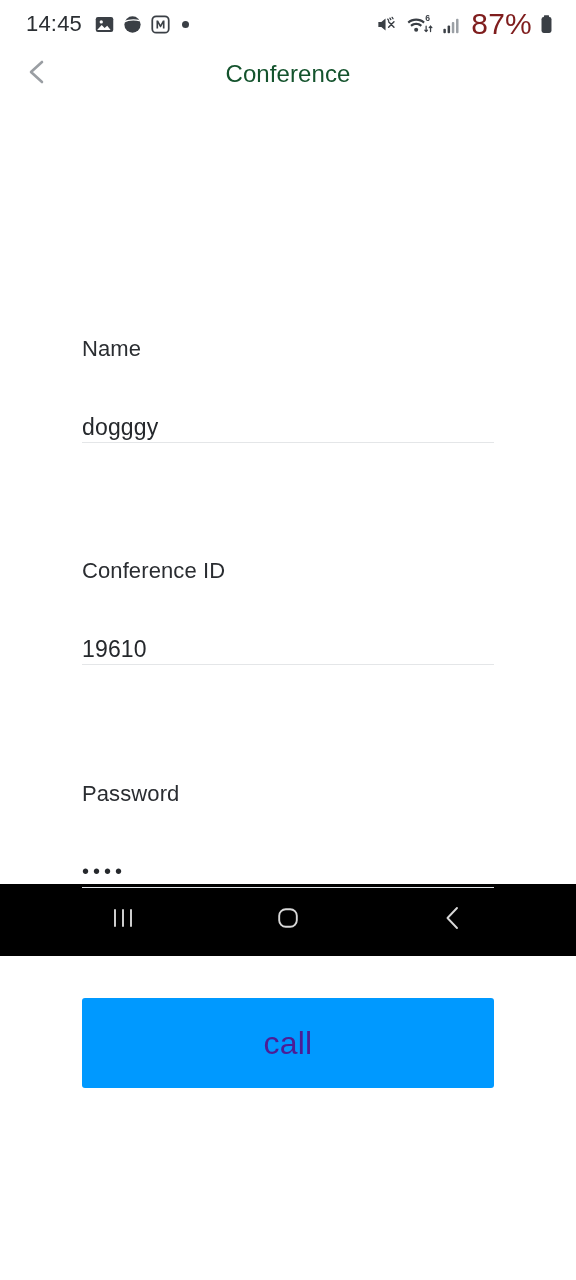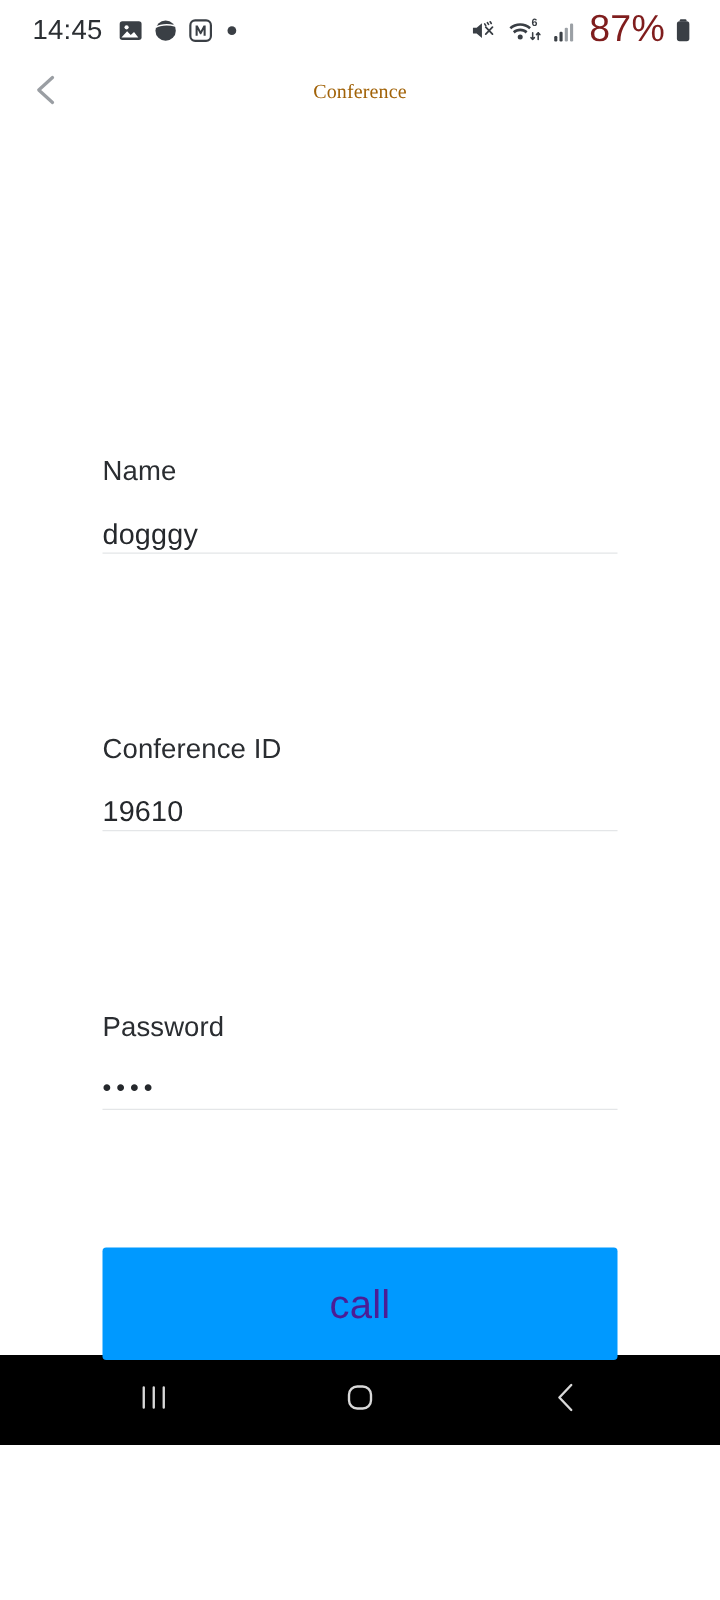--- a/index.html
+++ b/index.html
@@ -6,21 +6,21 @@
   html, body {
     width:576px; height:1280px;
     background:#ffffff;
     font-family:"Liberation Sans", sans-serif;
     -webkit-font-smoothing:antialiased;
     overflow:hidden;
   }
 
   #phone {
     position:relative;
-    width:576px; height:1156px;
+    width:576px; height:956px;
     background:#ffffff;
     display:flex; flex-direction:column;
   }
 
   
   .status-bar {
     height:48px;
     flex:0 0 48px;
     display:flex;
     align-items:center;
@@ -65,24 +65,23 @@
     left:14px; top:50%;
     transform:translateY(-50%);
     width:46px; height:46px;
     display:flex; align-items:center; justify-content:center;
     cursor:pointer;
   }
   .header-title {
     position:absolute;
     left:0; right:0;
     text-align:center;
-    font-size:16px;
-    color:#a16207;
+    font-size:24px;
+    color:#14532d;
     letter-spacing:.1px;
-    font-family:Liberation Serif, serif;
   }
   .header-action {
     position:absolute;
     right:18px; top:50%;
     transform:translateY(-50%);
     font-size:23px;
     color:#1b1e21;
     letter-spacing:.1px;
     cursor:pointer;
     white-space:nowrap;
@@ -95,21 +94,20 @@
     background:#ffffff;
     padding:0 82px;
   }
 
   .field { position:relative; }
   .field-label {
     font-size:22px;
     color:#2a2d31;
     letter-spacing:.1px;
     line-height:1;
-    margin-top:28px;
   }
   .field-value {
     font-size:23px;
     color:#25282c;
     letter-spacing:.15px;
     line-height:1;
     min-height:23px;
   }
   .field-value.masked {
     letter-spacing:4px;

